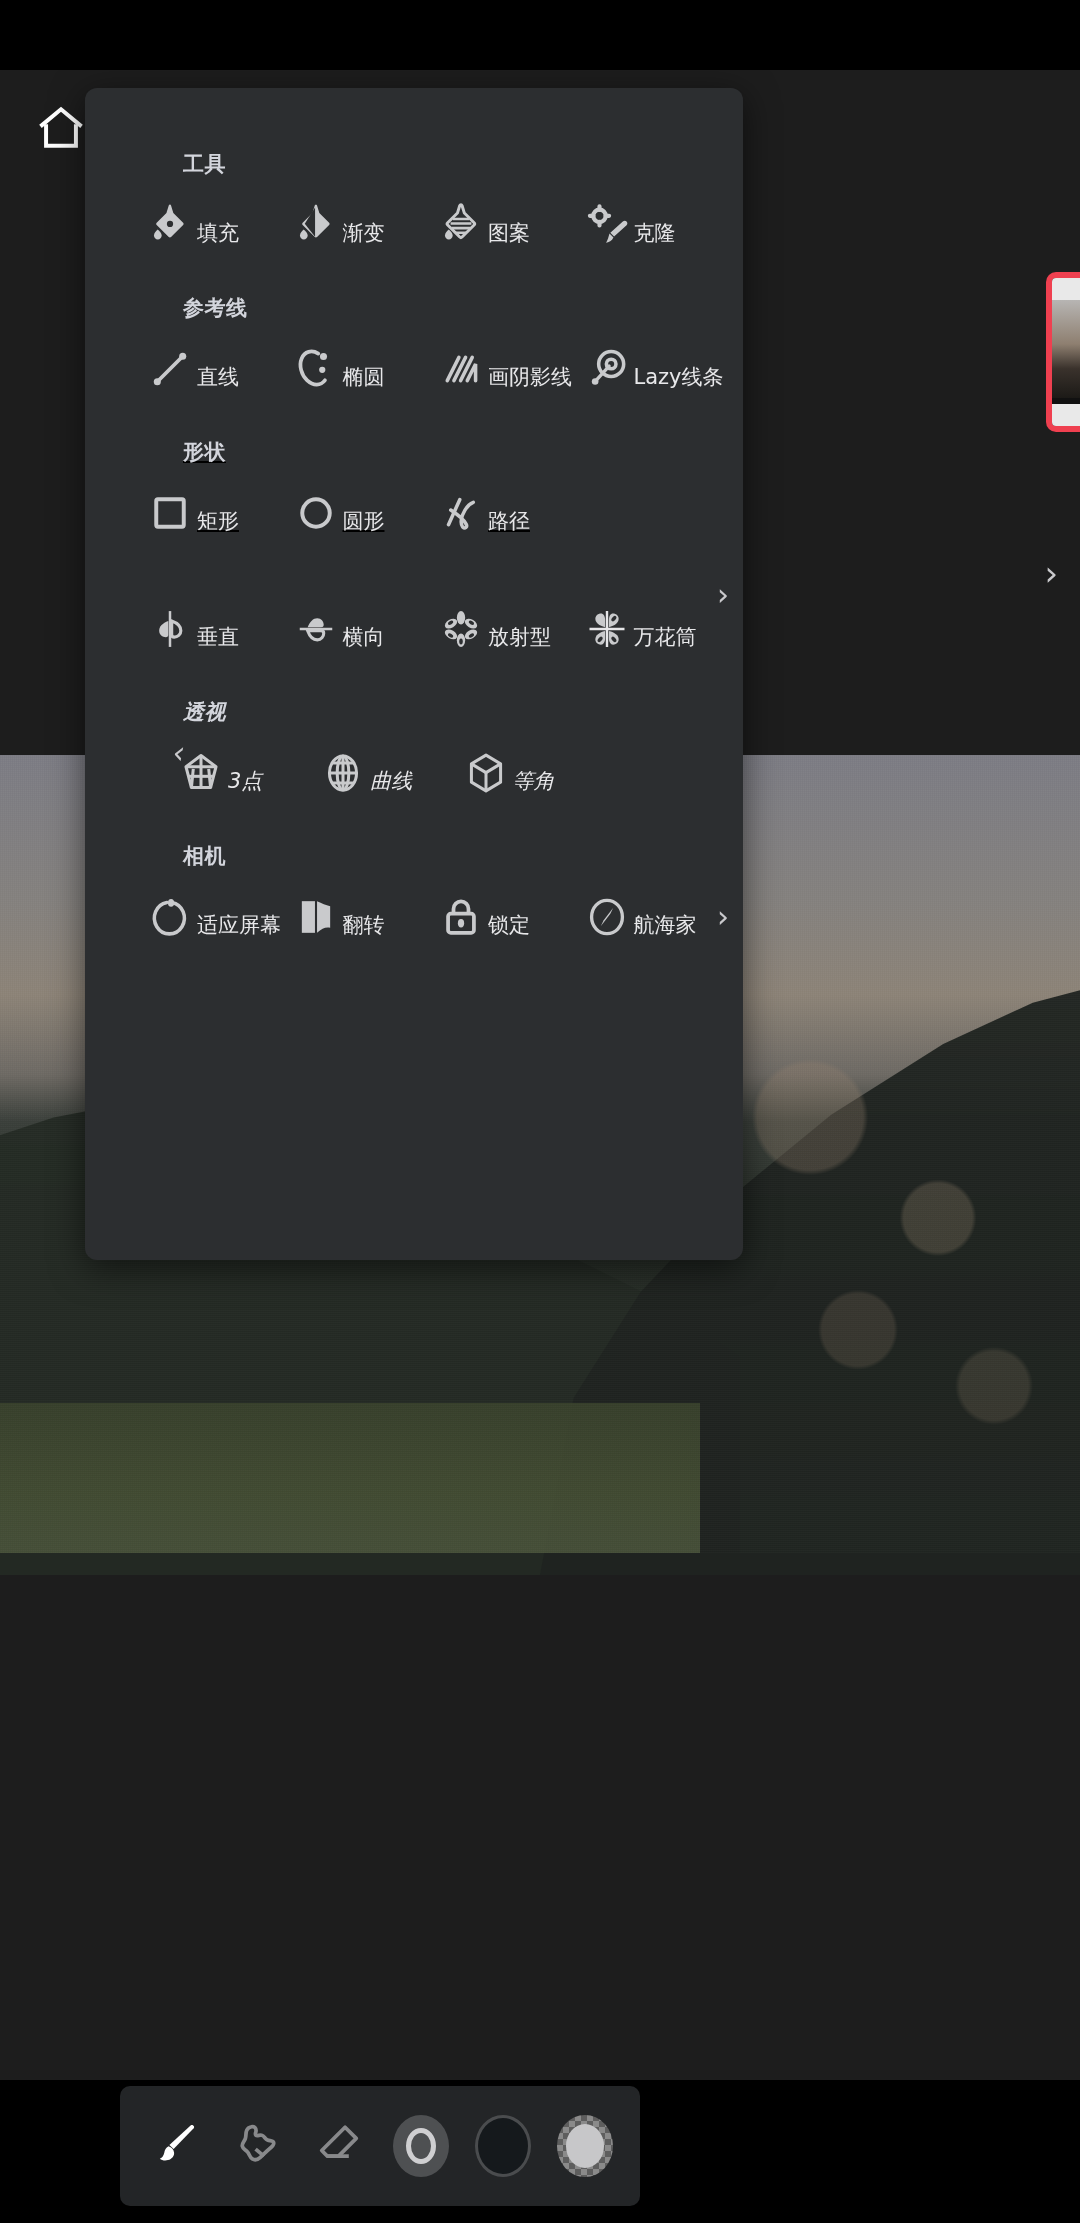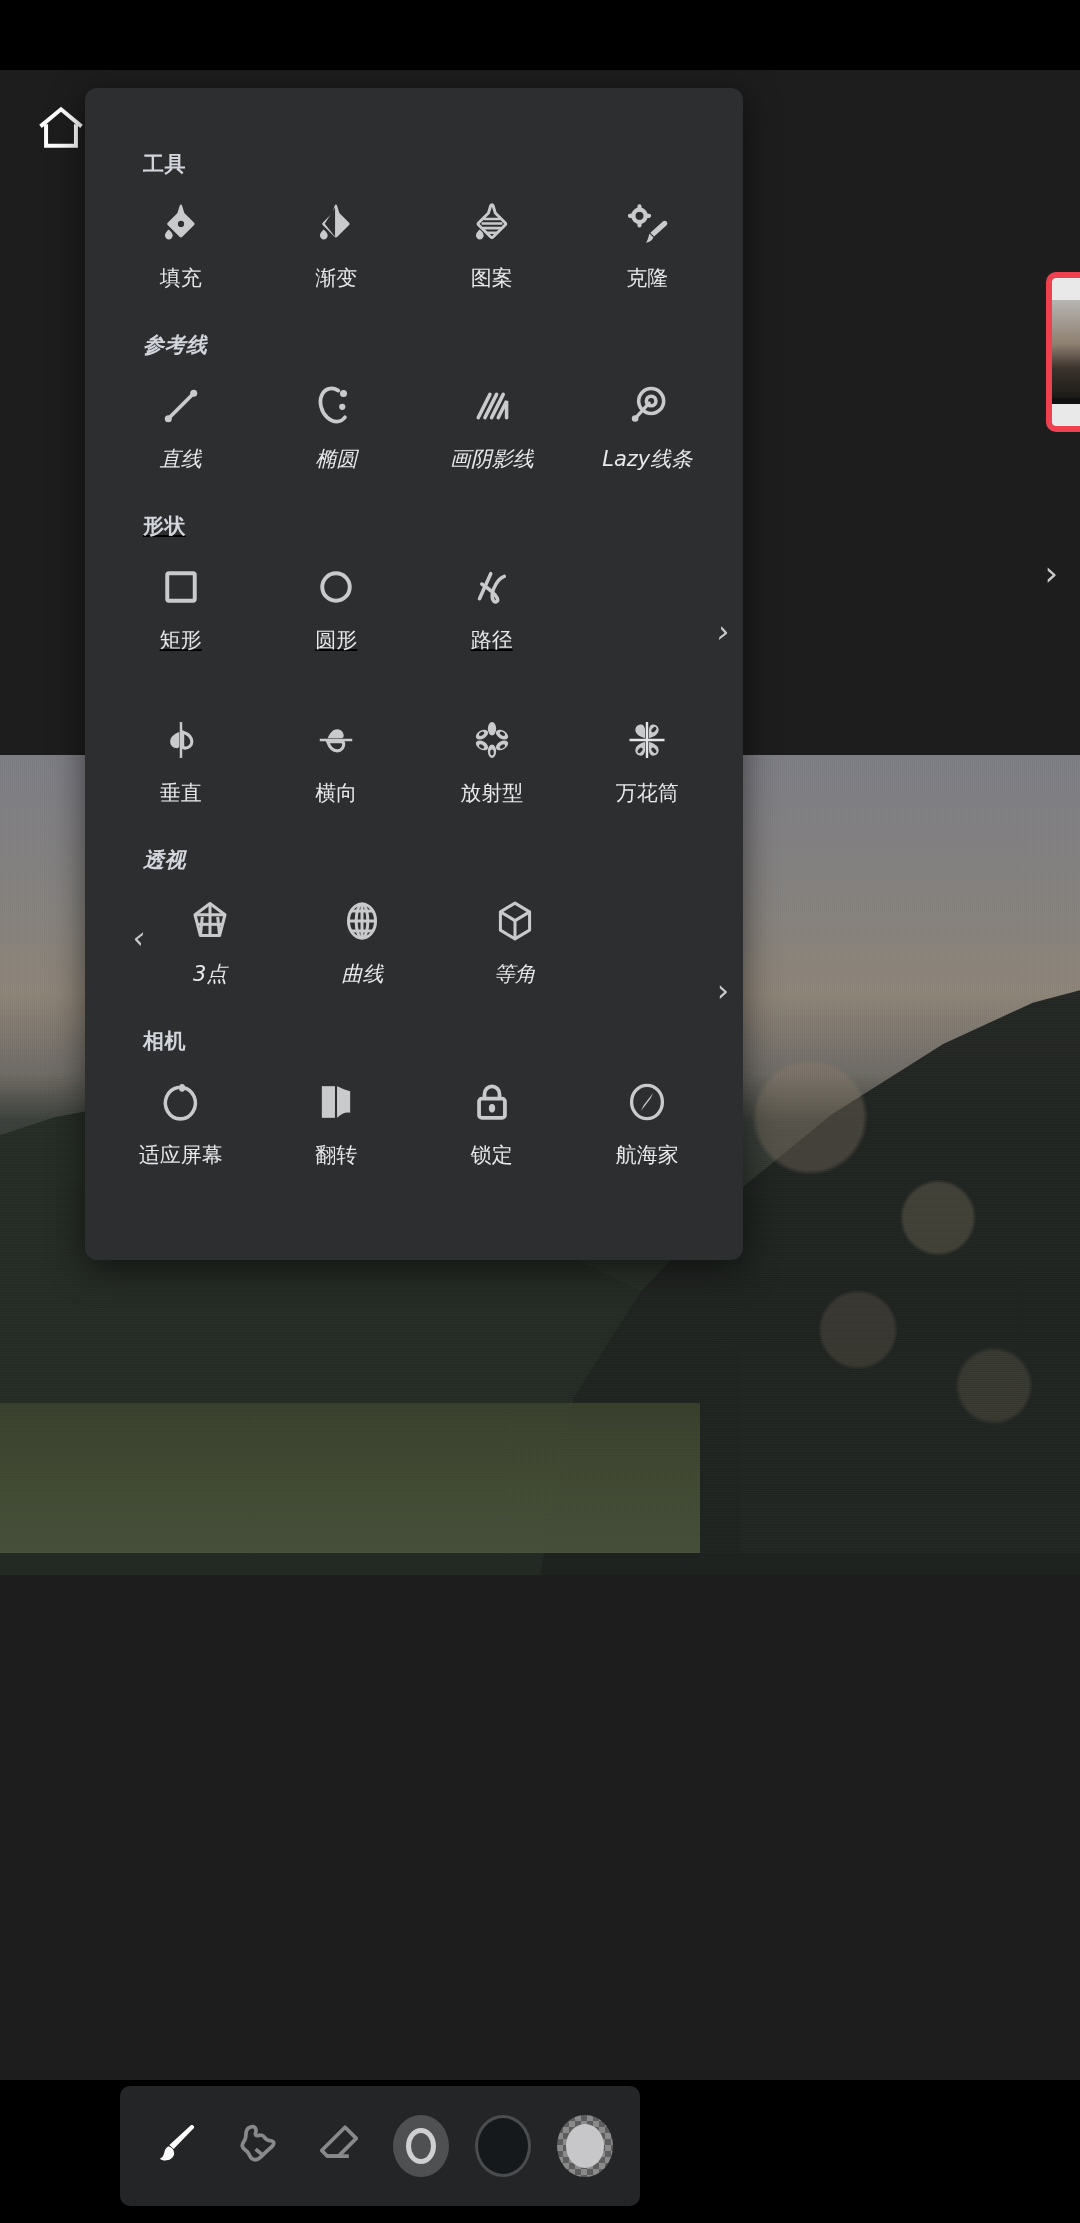--- a/index.html
+++ b/index.html
@@ -71,31 +71,31 @@
   }
   .layer-thumb .lt-bot{ position:absolute; left:0; bottom:0; width:100%; height:22px; background:#e9e9e9; }
 
   
   .panel{
     position:absolute; left:85px; top:88px; width:658px; height:1172px;
     background:#2c2e30; border-radius:12px;
     box-shadow:0 8px 34px rgba(0,0,0,.55);
     padding:0; overflow:hidden;
   }
-  .section{ position:relative; }
+  .section{ position:relative;margin-left:40px; }
   .section-title{
     color:#d3d5dc; font-size:21px; font-weight:bold; letter-spacing:.5px;
     padding-left:58px;
   }
   .grid{
     display:grid; grid-template-columns:repeat(4,1fr);
     padding:0 18px; margin-top:12px;
   }
   .cell{
-    display:flex; flex-direction:column; align-items:center; justify-content:flex-start;
+    display:flex; align-items:center; justify-content:flex-start;
     padding-top:8px;
   }
   .cell .ic{ width:54px; height:54px; display:flex; align-items:center; justify-content:center; }
   .cell .ic svg{ display:block; }
   .cell .lb{
     margin-top:16px; color:#e8e8ea; font-size:21px; line-height:1; white-space:nowrap;
   }
 
   
   .chev{
@@ -213,21 +213,21 @@
               <path d="M8.4 3.0v1.7M8.4 10.5v1.7M3.8 7.6h1.7M11.3 7.6H13" stroke="#c9cacc" stroke-width="2" stroke-linecap="round"></path>
               <path d="M19.6 10.3c.5-.5 1.3-.5 1.8 0 .5.5.5 1.3 0 1.8l-6 5.4-1.8-1.8z" fill="#c9cacc"></path>
               <path d="M13.2 16.1l1.9 1.9c-.7 1.6-2.3 2.4-3.6 2.5.7-.9 1-1.9 1.7-4.4z" fill="#c9cacc"></path>
             </svg>
           </span>
           <span class="lb">克隆</span>
         </div>
       </div>
     </div>
 
-    <div class="section" style="padding-top:42px;font-style:italic;">
+    <div class="section" style="padding-top:42px;">
       <div class="section-title">参考线</div>
       <div class="grid">
         <div class="cell">
           <span class="ic">
             <svg width="50" height="50" viewBox="0 0 24 24">
               <path d="M6.6 17.4L17.4 6.6" stroke="#c9cacc" stroke-width="1.8" stroke-linecap="round"></path>
               <circle cx="5.9" cy="18.1" r="1.7" fill="#c9cacc"></circle>
               <circle cx="18.1" cy="5.9" r="1.7" fill="#c9cacc"></circle>
             </svg>
           </span>

